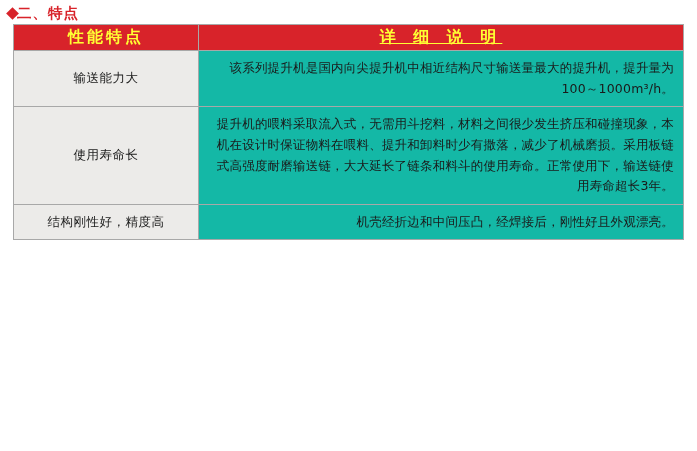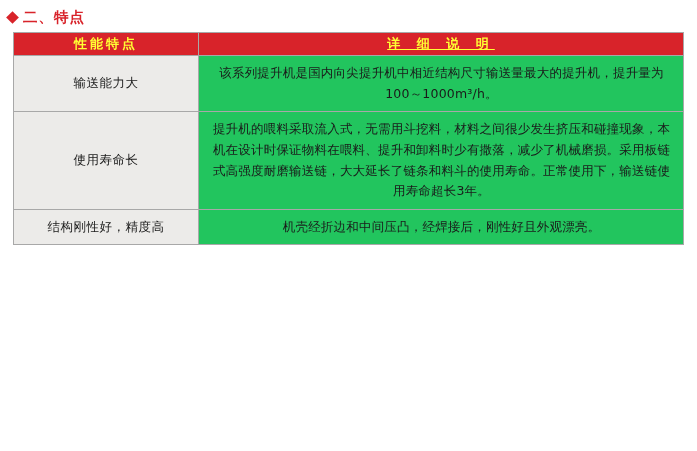--- a/index.html
+++ b/index.html
@@ -15,23 +15,22 @@
   }
   .page {
     position: relative;
     width: 697px;
     height: 451px;
     box-sizing: border-box;
   }
   .section-title {
     display: flex;
     align-items: center;
-    gap: 6px;
     padding: 6px 0 4px 8px;
-    height: 32px;
+    height: 24px;
     box-sizing: border-box;
   }
   .section-title .bullet {
     width: 9px;
     height: 9px;
     background: #d8232a;
     transform: rotate(45deg);
     flex: 0 0 auto;
   }
   .section-title .title-text {
@@ -52,42 +51,42 @@
   table.spec col.c1 { width: 185px; }
   table.spec col.c2 { width: 485px; }
   table.spec th, table.spec td {
     border: 1px solid #a8a8a8;
     vertical-align: middle;
     box-sizing: border-box;
   }
   table.spec thead th {
     background: #d8232a;
     color: #ffff33;
-    font-size: 13px;
+    font-size: 16px;
     font-weight: bold;
     letter-spacing: 3px;
     text-align: center;
     height: 22px;
     padding: 2px 0;
   }
   table.spec thead th.desc-head {
     letter-spacing: 6px;
     text-decoration: underline;
   }
   td.feature {
     background: #ecebe9;
     text-align: center;
     font-size: 12.5px;
     color: #1a1a1a;
     padding: 6px 4px;
     letter-spacing: 0.5px;
   }
   td.desc {
-    background: #22c55e;
-    text-align: center;
+    background: #14b8a6;
+    text-align: right;
     font-size: 12.5px;
     color: #1a1a1a;
     padding: 7px 9px 7px 10px;
     line-height: 1.65;
     letter-spacing: 0.2px;
   }
 </style>
 </head>
 <body>
 

